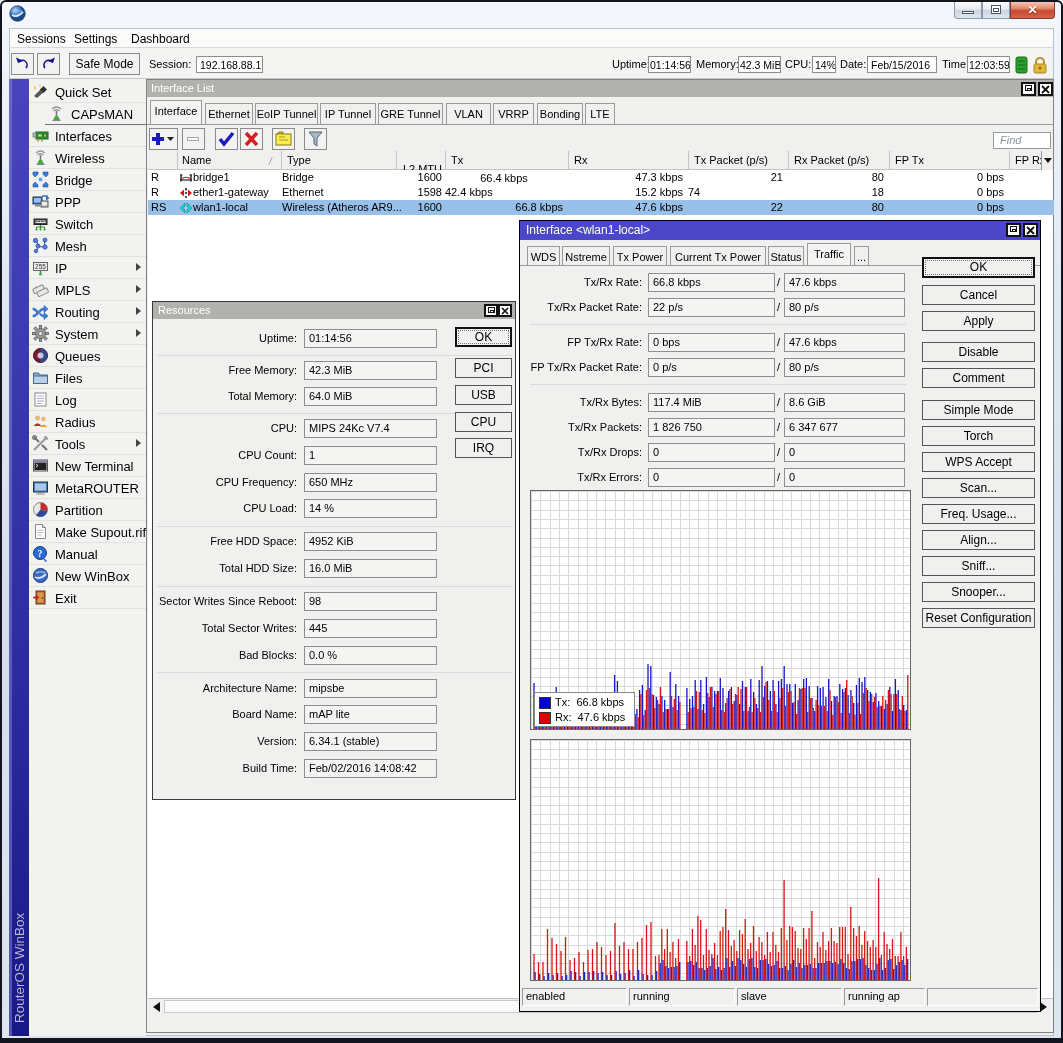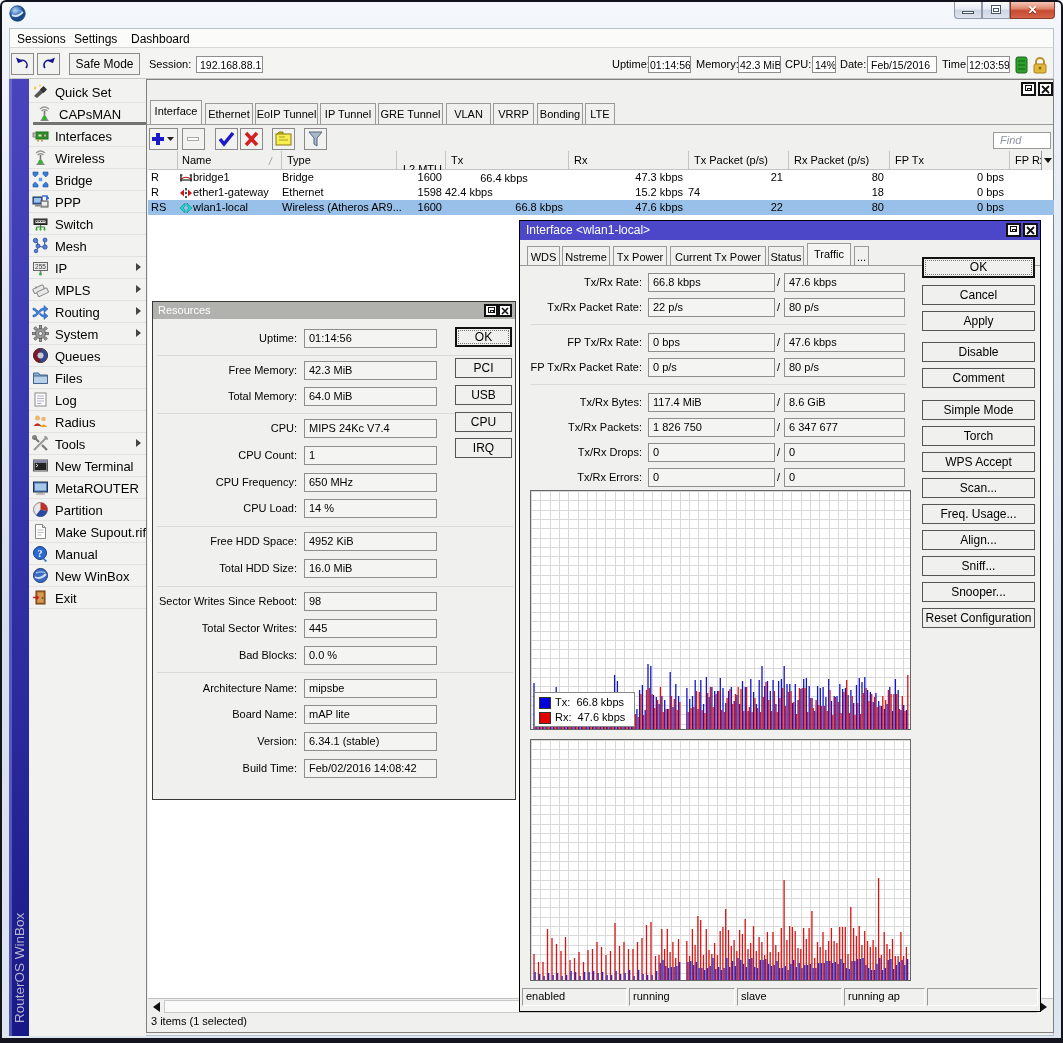--- a/index.html
+++ b/index.html
@@ -95,21 +95,21 @@
 
  <div style="position:absolute;left:29px;top:79px;width:117px;height:957px;background:#f2f2f0">
       <div style="position:absolute;left:0;top:2px;width:117px;height:22px;border-bottom:1px solid #e2e2e0">
         <svg width="17" height="17" viewBox="0 0 17 17" style="position:absolute;left:3px;top:2px">
           <path d="M2 13 L10 5 L13 8 L5 15 Z" fill="#555"></path>
           <rect x="9" y="4" width="5" height="5" fill="#333" transform="rotate(45 11.5 6.5)"></rect>
           <path d="M3 3l1.2 2L3 7 1.8 5Z M8 1l.9 1.5L8 4l-.9-1.5Z" fill="#f4c430"></path>
         </svg>
         <div style="position:absolute;left:26px;top:4px;font-size:13px;white-space:nowrap">Quick Set</div>
       </div>
-      <div style="position:absolute;left:4px;top:24px;width:117px;height:22px;border-bottom:3px solid #737373">
+      <div style="position:absolute;left:16px;top:24px;width:117px;height:22px;border-bottom:1px solid #737373">
         <svg width="17" height="17" viewBox="0 0 17 17" style="position:absolute;left:3px;top:2px">
           <path d="M4 4 Q8.5 0 13 4" stroke="#999" fill="none" stroke-width="1.4"></path>
           <path d="M5.5 6 Q8.5 3.5 11.5 6" stroke="#999" fill="none" stroke-width="1.4"></path>
           <rect x="7.7" y="6" width="1.6" height="7" fill="#777"></rect>
           <path d="M4 16 L8.5 10 L13 16 Z" fill="#888"></path>
           <circle cx="8.5" cy="13" r="2.2" fill="#35b335"></circle>
         </svg>
         <div style="position:absolute;left:26px;top:4px;font-size:13px;white-space:nowrap">CAPsMAN</div>
       </div>
       <div style="position:absolute;left:0;top:46px;width:117px;height:22px;border-bottom:1px solid #e2e2e0">
@@ -327,20 +327,21 @@
           <rect x="4" y="2" width="9" height="13" fill="#b06a28" stroke="#6a3a10"></rect>
           <rect x="5.5" y="3.5" width="6" height="10" fill="#d89a50"></rect>
           <circle cx="10.5" cy="9" r="0.9" fill="#553"></circle>
           <path d="M1 8.5 h5 M4 6.5l2.2 2-2.2 2" stroke="#c02020" stroke-width="1.5" fill="none"></path>
         </svg>
         <div style="position:absolute;left:26px;top:4px;font-size:13px;white-space:nowrap">Exit</div>
       </div>
     </div>
 
  <div style="position:absolute;left:146px;top:79px;width:908px;height:954px;background:#f0f0ee;border:1px solid #808080">
+  <div style="position:absolute;left:0;top:0;width:906px;height:17px;background:#b1b1ae;color:#fff;font-size:11px;padding:2px 0 0 4px">Interface List</div>
   <div class="wbtn" style="left:874px;top:2px">
         <div style="position:absolute;left:2px;top:1px;width:7px;height:6px;border:1.5px solid #111"></div>
         <div style="position:absolute;left:4px;top:4px;width:4px;height:3px;border:1px solid #111;background:#fff"></div>
       </div>
   <div class="wbtn" style="left:891px;top:2px">
         <svg width="9" height="9" style="position:absolute;left:1px;top:1px">
           <path d="M1 1 L8 8 M8 1 L1 8" stroke="#111" stroke-width="1.8"></path>
         </svg>
       </div>
   <div class="tab tact" style="left:3px;top:20px;width:52px;height:24px">Interface</div>
@@ -454,21 +455,20 @@
 
   <div style="position:absolute;left:1px;top:918px;width:905px;height:15px;background:#f0f0ee;border-top:1px solid #c0c0c0">
     <div style="position:absolute;left:4px;top:2px;width:11px;height:11px">
           <div style="position:absolute;left:1px;top:1px;width:0;height:0;border-top:5px solid transparent;border-bottom:5px solid transparent;border-right:7px solid #111"></div>
         </div>
     <div style="position:absolute;right:4px;top:2px;width:11px;height:11px">
           <div style="position:absolute;left:2px;top:1px;width:0;height:0;border-top:5px solid transparent;border-bottom:5px solid transparent;border-left:7px solid #111"></div>
         </div>
     <div style="position:absolute;left:16px;top:1px;right:16px;height:13px;background:#fafafa;border:1px solid #c8c8c8"></div>
   </div>
-  <div style="position:absolute;left:1px;top:933px;width:905px;height:19px;font-size:11px;padding:2px 0 0 3px">3 items (1 selected)</div>
  </div>
 
  <div style="position:absolute;left:152px;top:301px;width:364px;height:499px;background:#f0f0ee;border:1px solid #3a3a3a">
   <div style="position:absolute;left:0;top:0;width:362px;height:17px;background:#b1b1ae;color:#fff;font-size:11px;padding:2px 0 0 5px">Resources</div>
   <div class="wbtn" style="left:331px;top:2px;width:14px;height:13px">
         <div style="position:absolute;left:1.5px;top:1px;width:7px;height:6px;border:1.5px solid #111"></div>
         <div style="position:absolute;left:3.5px;top:3.5px;width:4px;height:3px;border:1px solid #111;background:#fff"></div>
       </div>
   <div class="wbtn" style="left:345px;top:2px;width:14px;height:13px">
         <svg width="8" height="8" style="position:absolute;left:1px;top:0.5px">

